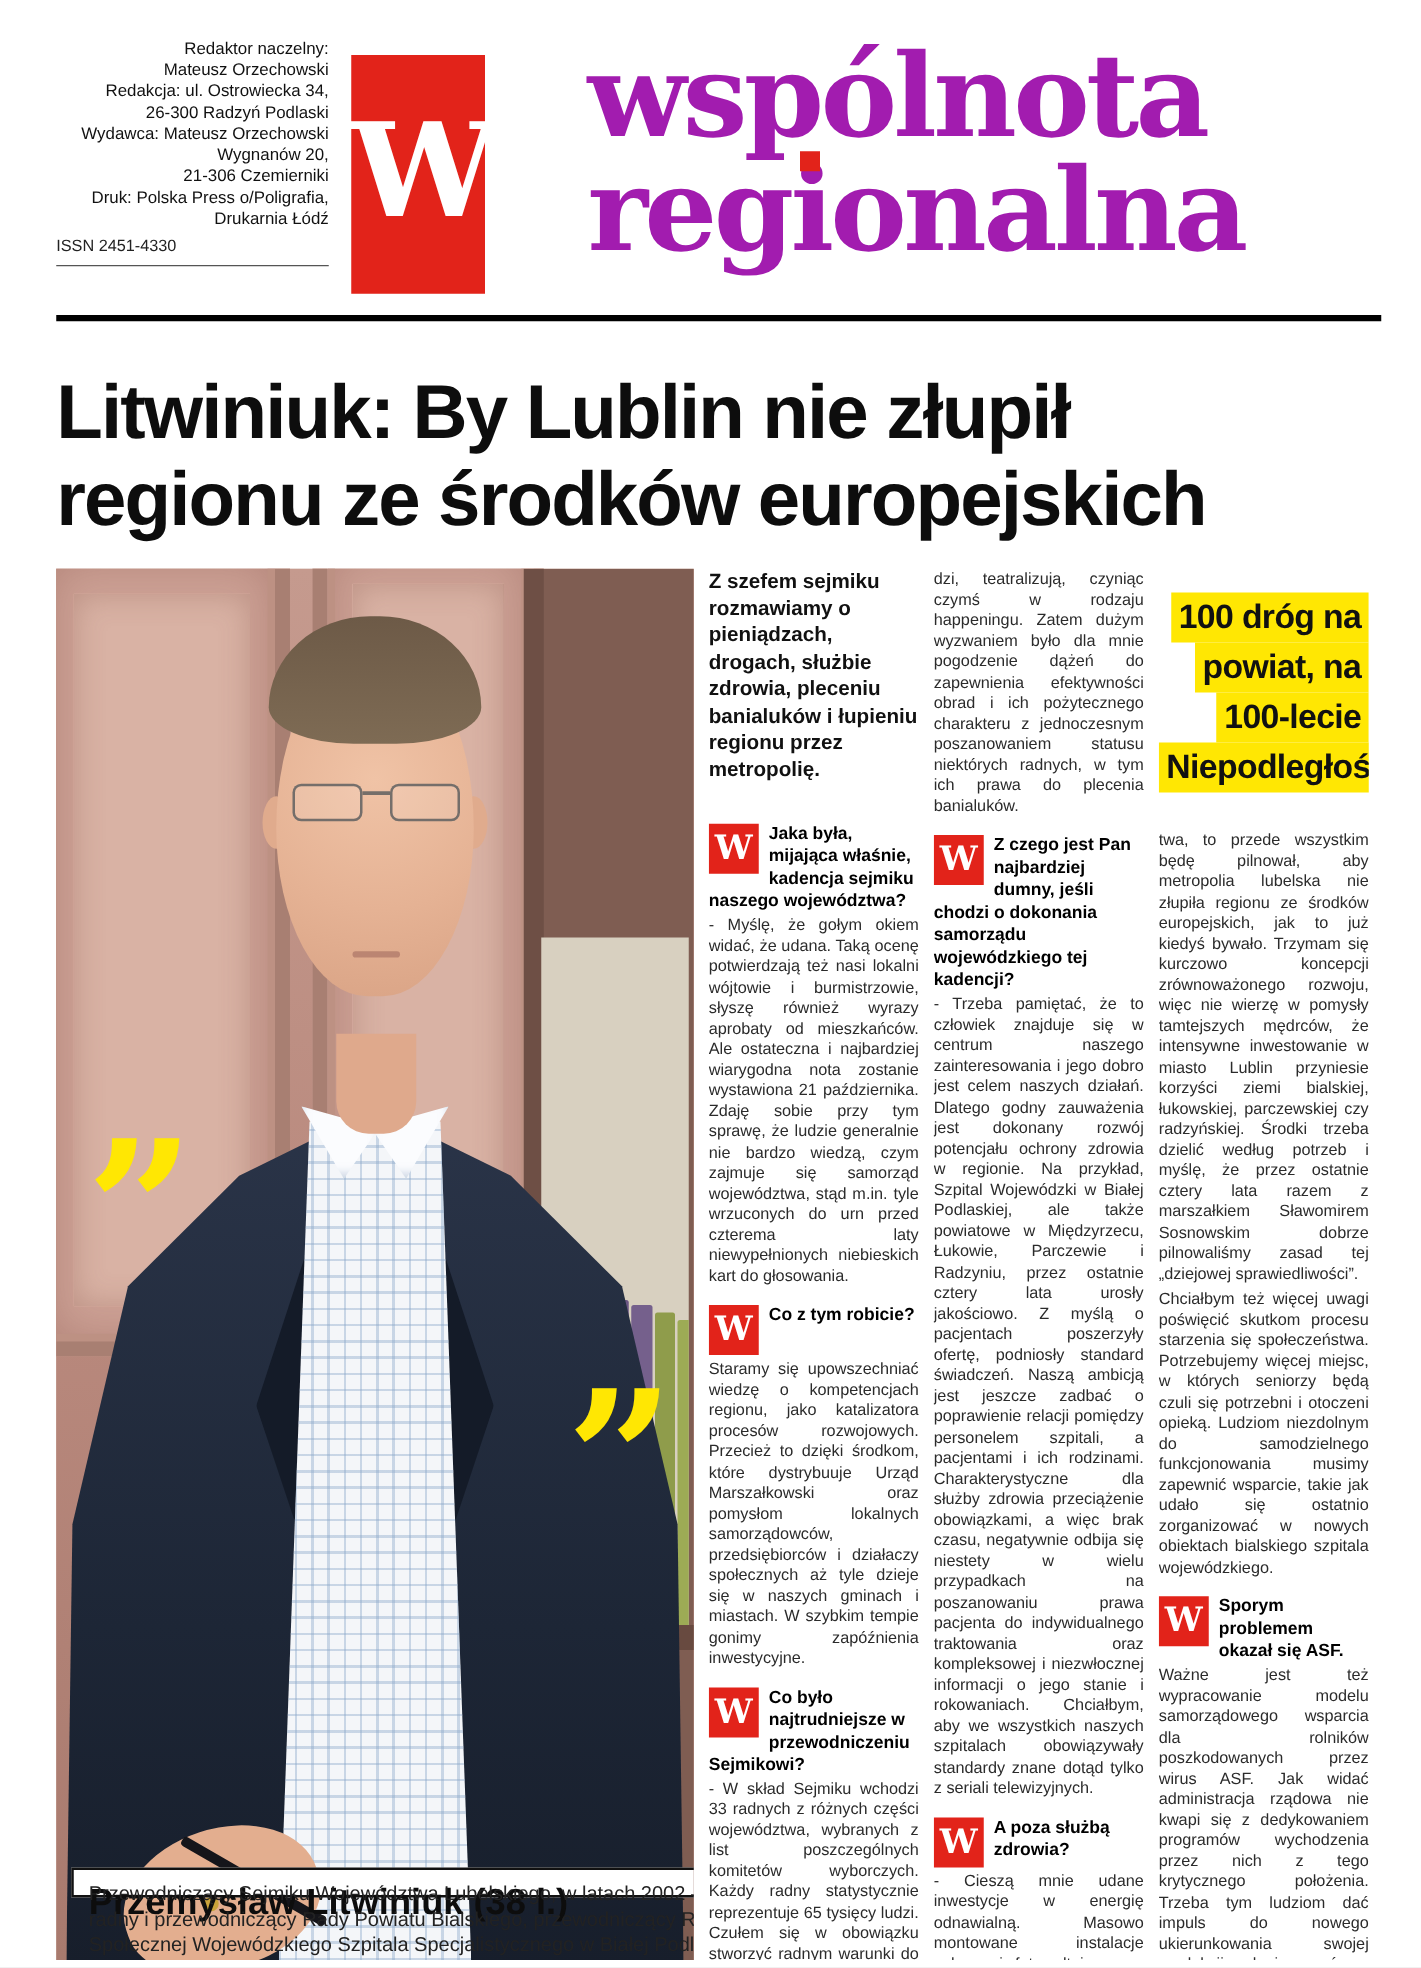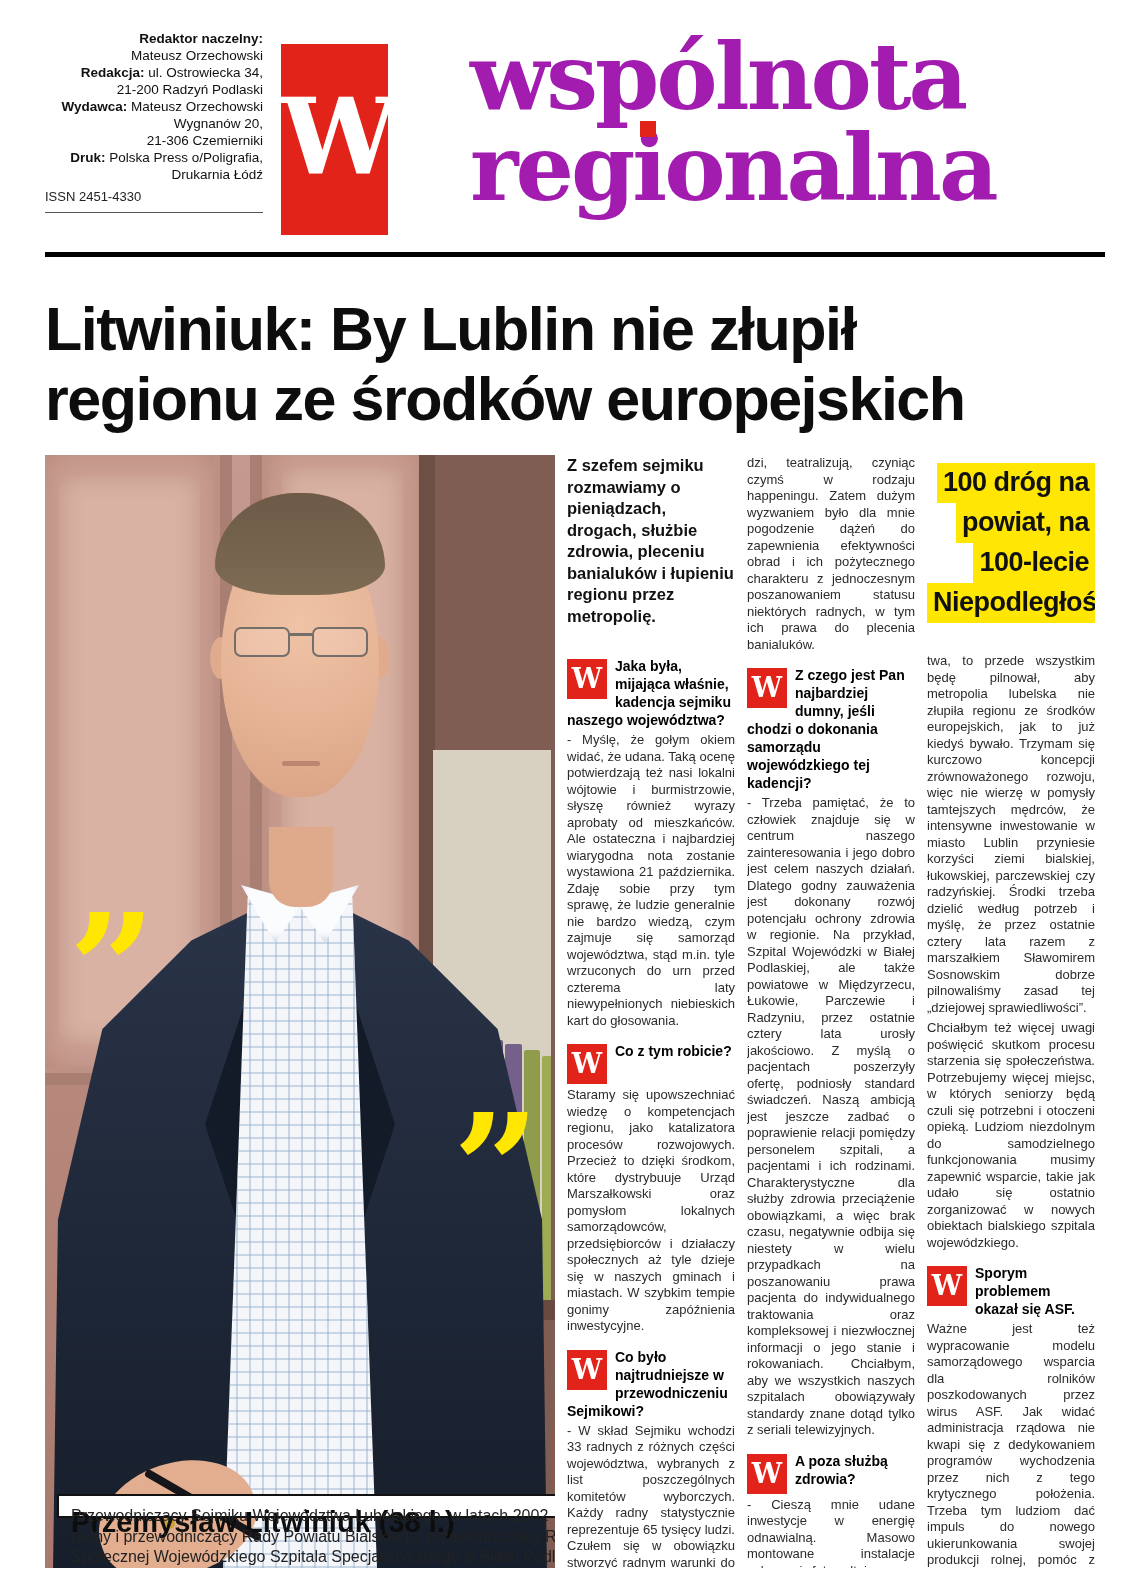--- a/index.html
+++ b/index.html
@@ -3,21 +3,21 @@
 <meta charset="utf-8">
 <style>
   * { margin:0; padding:0; box-sizing:border-box; }
   html,body { background:#e8e8e8; }
   .page { position:relative; width:1137px; height:1574px; background:#fff;
           margin:0 auto; overflow:hidden; font-family:"Liberation Sans", sans-serif; color:#1a1a1a; }
 
   
   .mast-left { position:absolute; left:45px; top:30px; width:218px; }
   .mast-info { text-align:right; font-size:13.5px; line-height:17px; color:#111; }
-  .mast-info .lbl { font-weight:bold; }
+  .mast-info .lbl { font-weight:normal; }
   .issue { margin-top:14px; font-weight:bold; font-size:14.5px; padding-bottom:8px; border-bottom:1.5px solid #222; }
   .issn { font-size:13px; padding:6px 0 8px; border-bottom:1px solid #555; color:#222; }
   .logo-box { position:absolute; left:281px; top:44px; width:107px; height:191px;
               background:#e2231a; color:#fff; text-align:center; }
   .logo-box span { font-family:"DejaVu Serif", serif; font-weight:bold; font-size:104px; line-height:186px; }
   .logo-title { position:absolute; left:470px; top:32px; width:640px;
                 font-family:"DejaVu Serif", serif; font-weight:bold; color:#a21caf;
                 font-size:92px; line-height:91px; letter-spacing:-3px; }
   .lt2 .red-i { position:relative; }
   .lt2 .red-i::before { content:""; position:absolute; left:50%; top:7px; transform:translateX(-50%);
@@ -36,21 +36,21 @@
 
   .intro { font-weight:bold; font-size:16.5px; line-height:21.5px; color:#111; text-align:left; margin-bottom:30px; }
 
   .qa { margin-bottom:13px; }
   .q-head { font-weight:bold; font-size:14px; line-height:18px; color:#000; text-align:left; min-height:42px; margin-bottom:3px; }
   .w-badge { float:left; width:40px; height:40px; background:#e2231a; color:#fff; text-align:center;
              font-family:"DejaVu Serif", serif; font-weight:bold; font-size:27px; line-height:40px; margin:2px 8px 2px 0; }
   .answer { white-space:pre-line; }
 
   
-  .col3-head { text-align:right; margin:8px 0 30px; font-weight:bold; font-size:27px; line-height:37px; letter-spacing:-0.5px; }
+  .col3-head { text-align:right; margin:19px 0 30px; font-weight:bold; font-size:27px; line-height:37px; letter-spacing:-0.5px; }
   .col3-head span { background:#ffe703; color:#111; padding:1px 6px 2px; display:inline-block; }
 
   
   .photo { position:relative; width:510px; height:100%; overflow:hidden; background:#b98a7e; flex:none; }
   .photo div { position:absolute; }
   .wood { inset:0; background:linear-gradient(180deg,#c59a8e 0%,#b8887c 55%,#a87a6e 100%); }
   .panel { border:12px solid #a87f72; background:#cda195; box-shadow:inset 0 0 0 6px #bd9183, inset 0 0 40px rgba(120,70,60,.35); }
   .panel.p1 { left:-18px; top:-20px; width:205px; height:650px; }
   .panel.p2 { left:205px; top:-28px; width:185px; height:600px; }
   .panel-inner { position:absolute; inset:28px 20px; background:#d9b2a4; box-shadow:inset 0 0 25px rgba(120,70,60,.3); }
@@ -111,21 +111,21 @@
 </head>
 <body>
 
 <div class="page">
 
   <div class="mast-left">
     <div class="mast-info">
       <div><span class="lbl">Redaktor naczelny:</span><span></span></div>
       <div><span class="lbl"></span><span>Mateusz Orzechowski</span></div>
       <div><span class="lbl">Redakcja:</span><span> ul. Ostrowiecka 34,</span></div>
-      <div><span class="lbl"></span><span>21-200 Radzyń Podlaski</span></div>
+      <div><span class="lbl"></span><span>26-300 Radzyń Podlaski</span></div>
       <div><span class="lbl">Wydawca:</span><span> Mateusz Orzechowski</span></div>
       <div><span class="lbl"></span><span>Wygnanów 20,</span></div>
       <div><span class="lbl"></span><span>21-306 Czemierniki</span></div>
       <div><span class="lbl">Druk:</span><span> Polska Press o/Poligrafia,</span></div>
       <div><span class="lbl"></span><span>Drukarnia Łódź</span></div>
     </div>
     <div class="issn">ISSN 2451-4330</div>
   </div>
 
   <div class="logo-box"><span>W</span></div>

